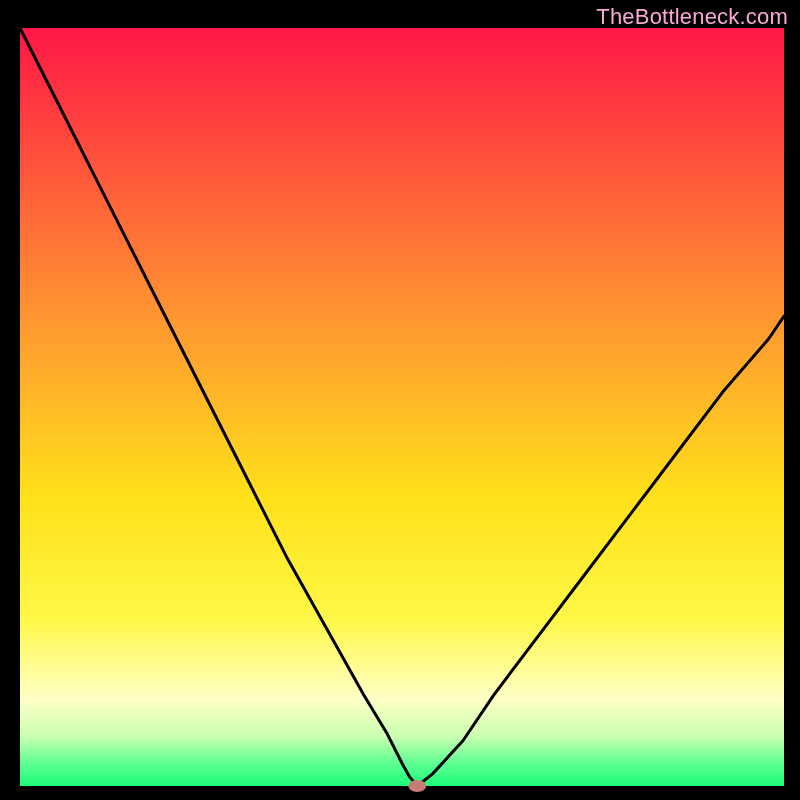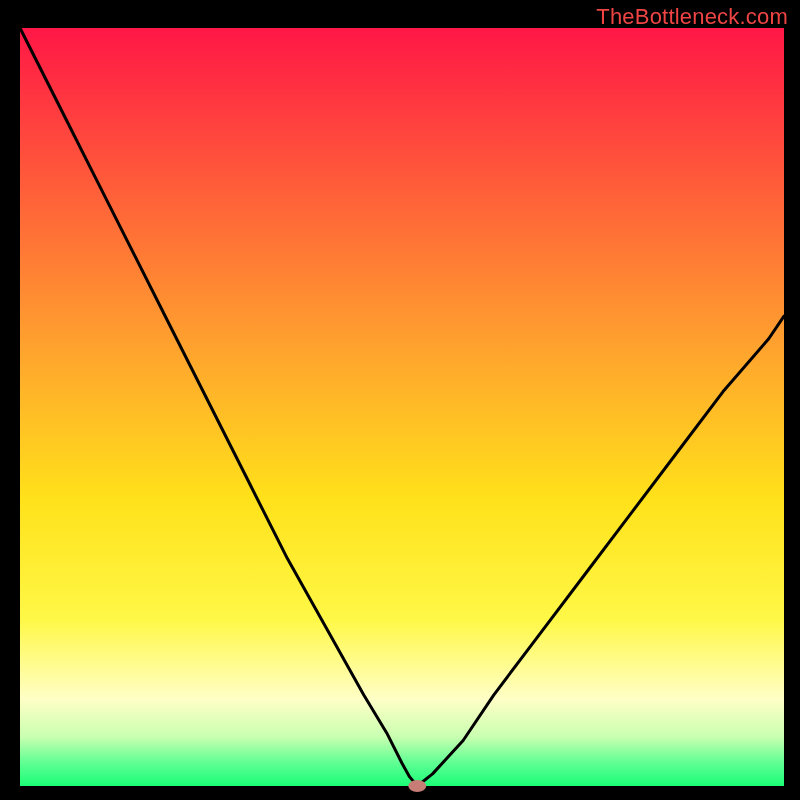--- a/index.html
+++ b/index.html
@@ -14,21 +14,21 @@
   .frame {
     position: relative;
     width: 800px;
     height: 800px;
     background: #000;
   }
   .watermark {
     position: absolute;
     top: 4px;
     right: 12px;
-    color: #ef4444;
+    color: #f9a8d4;
     font-size: 22px;
     font-weight: 500;
     letter-spacing: 0.2px;
     z-index: 5;
   }
   svg {
     position: absolute;
     top: 0;
     left: 0;
   }

